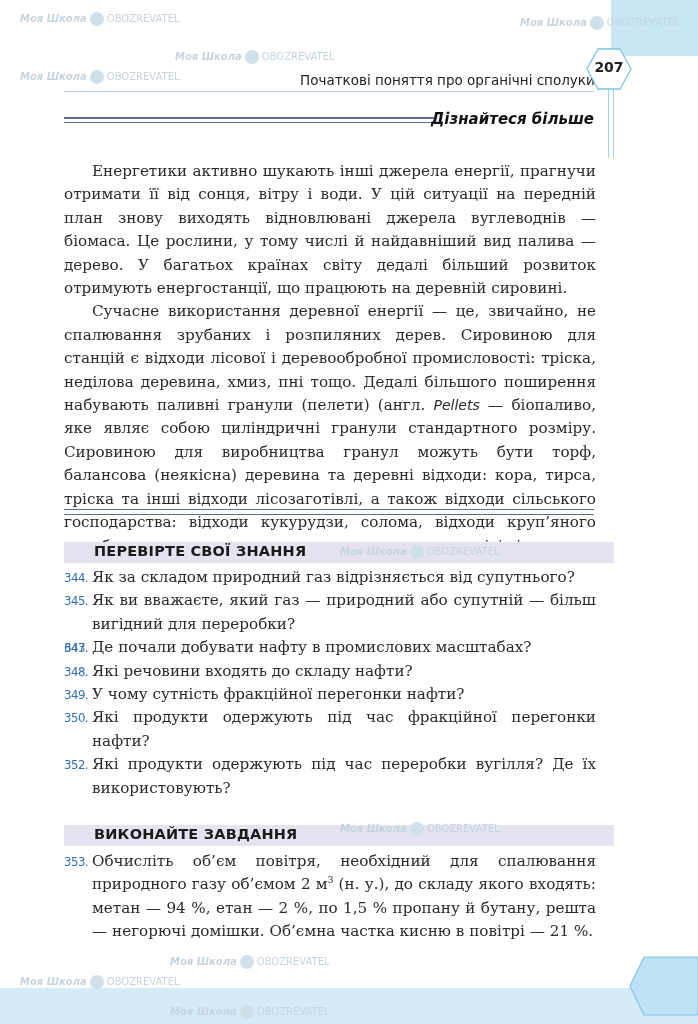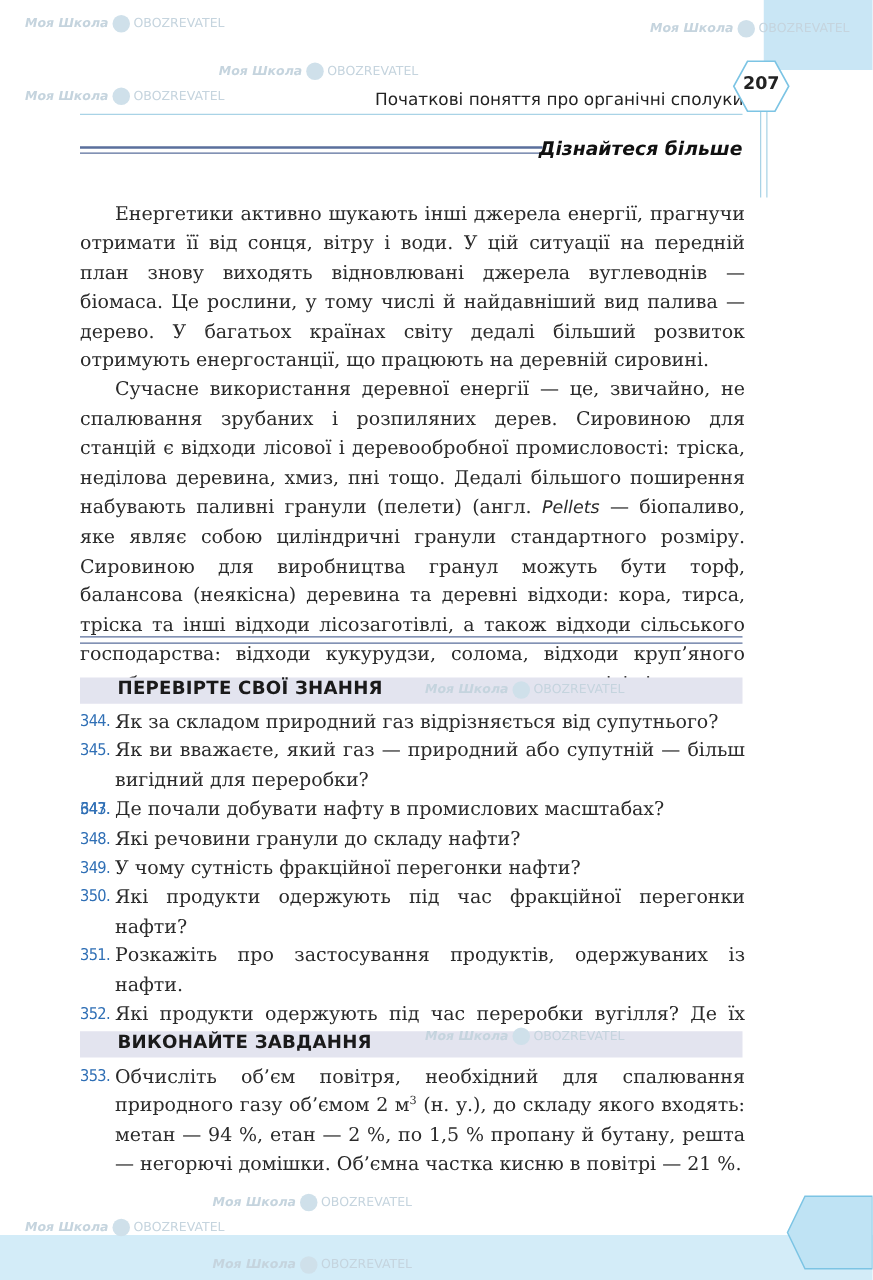--- a/index.html
+++ b/index.html
@@ -14,21 +14,21 @@
   .page-num-wrap { position:absolute; left:586px; top:48px; width:46px; height:30px; }
   .page-num-wrap svg { position:absolute; left:0; top:0; }
   .page-num { position:absolute; left:0; top:11px; width:46px; text-align:center; font-family:"DejaVu Sans", sans-serif; font-weight:bold; font-size:14px; color:#222; }
   .box-header { position:absolute; left:64px; top:110px; width:530px; height:20px; }
   .box-header .lines { position:absolute; left:0; top:7px; width:370px; height:3px; border-top:2px solid #5a6f9c; border-bottom:1px solid #5a6f9c; }
   .box-header .title { position:absolute; right:0; top:0; font-family:"DejaVu Sans", sans-serif; font-style:italic; font-weight:bold; font-size:15px; color:#111; }
   .body-text { position:absolute; left:64px; width:532px; font-size:15.2px; line-height:23.4px; text-align:justify; color:#2a2a2a; }
   .body-text p { margin:0; text-indent:28px; }
   .body-text em { font-family:"DejaVu Sans", sans-serif; font-style:italic; font-size:14px; }
   .sep-lines { position:absolute; left:64px; top:509px; width:530px; height:4px; border-top:1px solid #5a6f9c; border-bottom:1px solid #5a6f9c; }
-  .section-band { position:absolute; left:64px; width:530px; height:21px; background:#e3e4ef; }
+  .section-band { position:absolute; left:64px; width:530px; height:21px; background:#e3e4ef;padding-left:20px; }
   .section-band span { position:absolute; left:30px; top:1px; font-family:"DejaVu Sans", sans-serif; font-weight:bold; font-size:14.5px; color:#1a1a1a; letter-spacing:0.2px; }
   .q-list { position:absolute; left:64px; width:532px; font-size:15.2px; line-height:23.4px; color:#2a2a2a; }
   .q { position:relative; padding-left:28px; text-align:justify; }
   .q .num { position:absolute; left:0; top:0; font-family:"DejaVu Sans", sans-serif; font-size:13px; color:#2f6fb5; font-stretch:condensed; letter-spacing:-0.5px; }
   sup { font-size:9px; line-height:0; }
   .wm { position:absolute; font-family:"DejaVu Sans", sans-serif; font-size:10px; color:#c5d4de; white-space:nowrap; pointer-events:none; }
   .wm i { font-weight:bold; }
   .wm .c { display:inline-block; width:14px; height:14px; border-radius:50%; background:#cfe0ea; vertical-align:middle; margin:0 3px; }
 </style>
 </head>
@@ -64,24 +64,23 @@
 
 <div class="section-band" style="top:542px;">
   <span>ПЕРЕВІРТЕ СВОЇ ЗНАННЯ</span>
 </div>
 
 <div class="q-list" style="top:566px;">
   <div class="q"><span class="num">344.</span><span>Як за складом природний газ відрізняється від супутнього?</span></div>
   <div class="q"><span class="num">345.</span><span>Як ви вважаєте, який газ — природний або супутній — більш вигідний для переробки?</span></div>
   <div class="q"><span class="num">643.</span></div>
   <div class="q"><span class="num">347.</span><span>Де почали добувати нафту в промислових масштабах?</span></div>
-  <div class="q"><span class="num">348.</span><span>Які речовини гранули до складу нафти?</span></div>
+  <div class="q"><span class="num">348.</span><span>Які речовини входять до складу нафти?</span></div>
   <div class="q"><span class="num">349.</span><span>У чому сутність фракційної перегонки нафти?</span></div>
   <div class="q"><span class="num">350.</span><span>Які продукти одержують під час фракційної перегонки нафти?</span></div>
-  <div class="q"><span class="num">351.</span><span>Розкажіть про застосування продуктів, одержуваних із нафти.</span></div>
   <div class="q"><span class="num">352.</span><span>Які продукти одержують під час переробки вугілля? Де їх використовують?</span></div>
 </div>
 
 <div class="section-band" style="top:825px;">
   <span>ВИКОНАЙТЕ ЗАВДАННЯ</span>
 </div>
 
 <div class="q-list" style="top:850px;">
   <div class="q"><span class="num">353.</span><span>Обчисліть об’єм повітря, необхідний для спалювання природного газу об’ємом 2 м</span><sup>3</sup><span> (н. у.), до складу якого входять: метан — 94 %, етан — 2 %, по 1,5 % пропану й бутану, решта — негорючі домішки. Об’ємна частка кисню в повітрі — 21 %.</span></div>
 </div>

